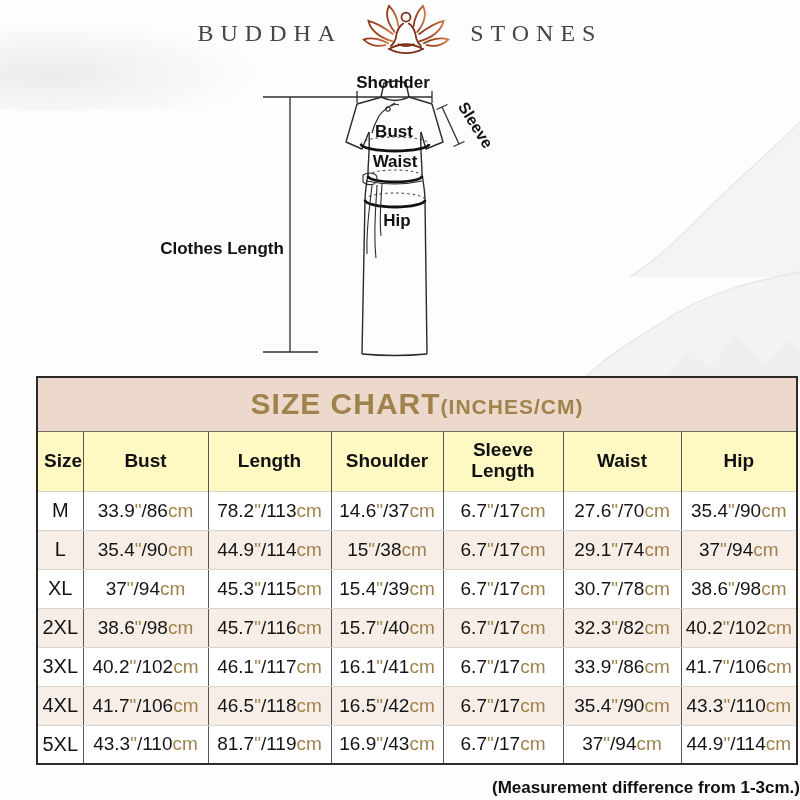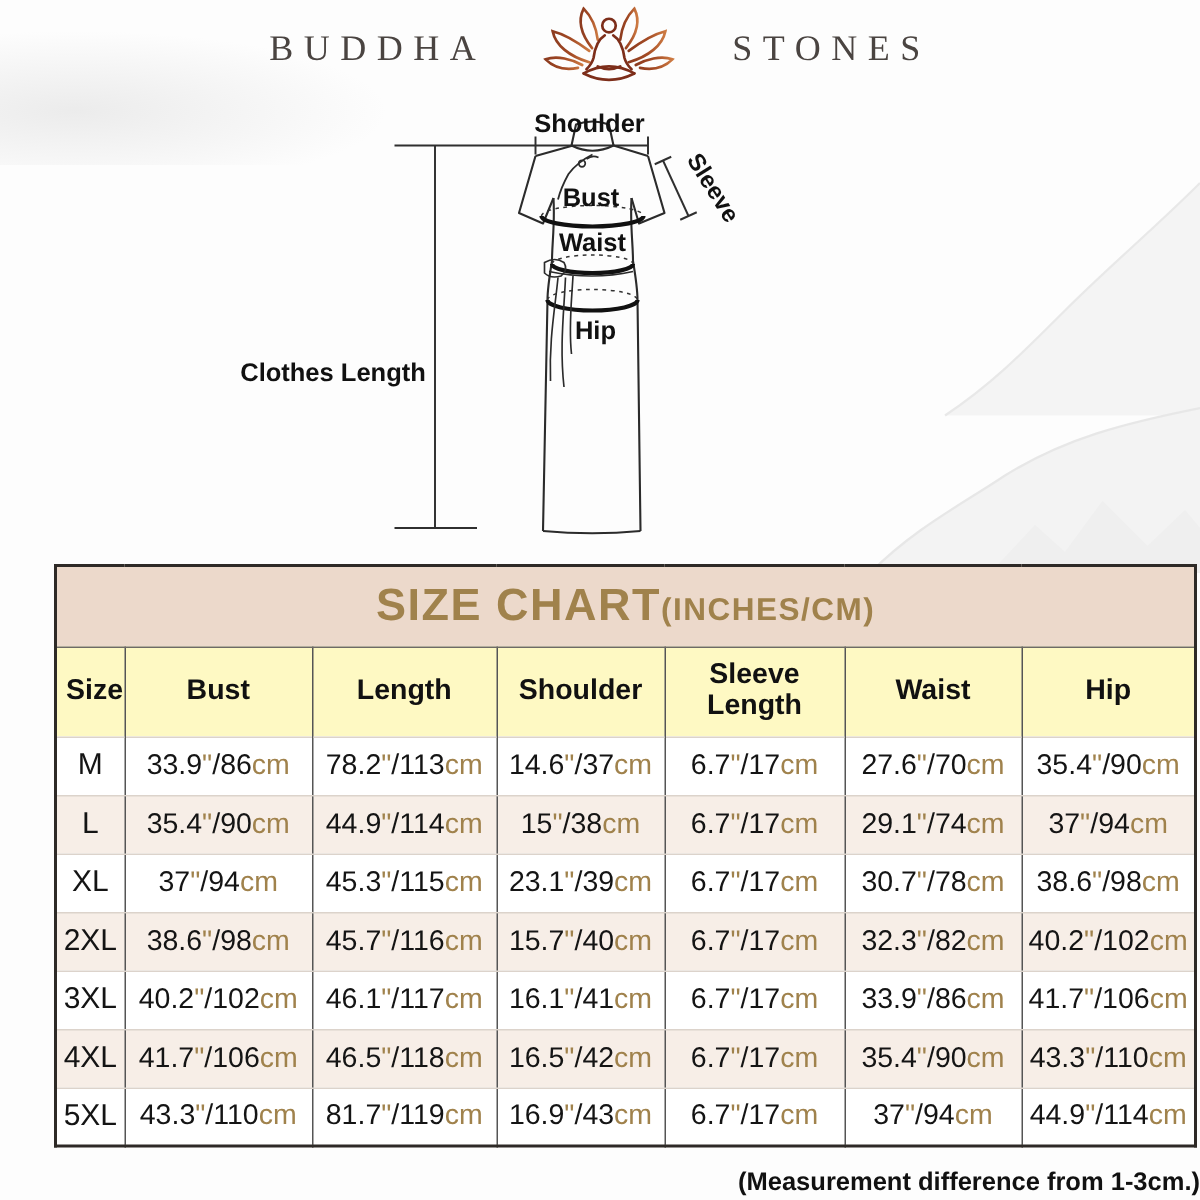--- a/index.html
+++ b/index.html
@@ -14,21 +14,21 @@
   .bg-art { position:absolute; inset:0; pointer-events:none; z-index:0; }
   .bg-wash {
     position:absolute; left:-40px; top:20px; width:300px; height:90px;
     background:radial-gradient(ellipse at 30% 60%, rgba(190,190,190,.28), rgba(255,255,255,0) 70%);
   }
   .content { position:relative; z-index:1; }
 
   
   .logo-row {
     display:flex; align-items:center; justify-content:center;
-    gap:32px; height:66px;
+    gap:14px; height:66px;
   }
   .brand-word {
     font-family:"Liberation Serif", serif;
     font-size:24px; letter-spacing:7px; color:#4a4441; font-weight:500;
   }
 
   
   .diagram-wrap { position:relative; height:306px; }
   .diagram-svg { position:absolute; left:160px; top:0px; }
   .diag-label { font-family:"Liberation Sans", sans-serif; font-weight:bold; fill:#111; }
@@ -218,21 +218,21 @@
         <td class="measure"><span class="n">44.9</span><span class="a">"</span><span class="n">/114</span><span class="a">cm</span></td>
         <td class="measure"><span class="n">15</span><span class="a">"</span><span class="n">/38</span><span class="a">cm</span></td>
         <td class="measure"><span class="n">6.7</span><span class="a">"</span><span class="n">/17</span><span class="a">cm</span></td>
         <td class="measure"><span class="n">29.1</span><span class="a">"</span><span class="n">/74</span><span class="a">cm</span></td>
         <td class="measure"><span class="n">37</span><span class="a">"</span><span class="n">/94</span><span class="a">cm</span></td>
       </tr>
       <tr class="data-row">
         <td class="size-cell">XL</td>
         <td class="measure"><span class="n">37</span><span class="a">"</span><span class="n">/94</span><span class="a">cm</span></td>
         <td class="measure"><span class="n">45.3</span><span class="a">"</span><span class="n">/115</span><span class="a">cm</span></td>
-        <td class="measure"><span class="n">23.1</span><span class="a">"</span><span class="n">/39</span><span class="a">cm</span></td>
+        <td class="measure"><span class="n">15.4</span><span class="a">"</span><span class="n">/39</span><span class="a">cm</span></td>
         <td class="measure"><span class="n">6.7</span><span class="a">"</span><span class="n">/17</span><span class="a">cm</span></td>
         <td class="measure"><span class="n">30.7</span><span class="a">"</span><span class="n">/78</span><span class="a">cm</span></td>
         <td class="measure"><span class="n">38.6</span><span class="a">"</span><span class="n">/98</span><span class="a">cm</span></td>
       </tr>
       <tr class="data-row">
         <td class="size-cell">2XL</td>
         <td class="measure"><span class="n">38.6</span><span class="a">"</span><span class="n">/98</span><span class="a">cm</span></td>
         <td class="measure"><span class="n">45.7</span><span class="a">"</span><span class="n">/116</span><span class="a">cm</span></td>
         <td class="measure"><span class="n">15.7</span><span class="a">"</span><span class="n">/40</span><span class="a">cm</span></td>
         <td class="measure"><span class="n">6.7</span><span class="a">"</span><span class="n">/17</span><span class="a">cm</span></td>

